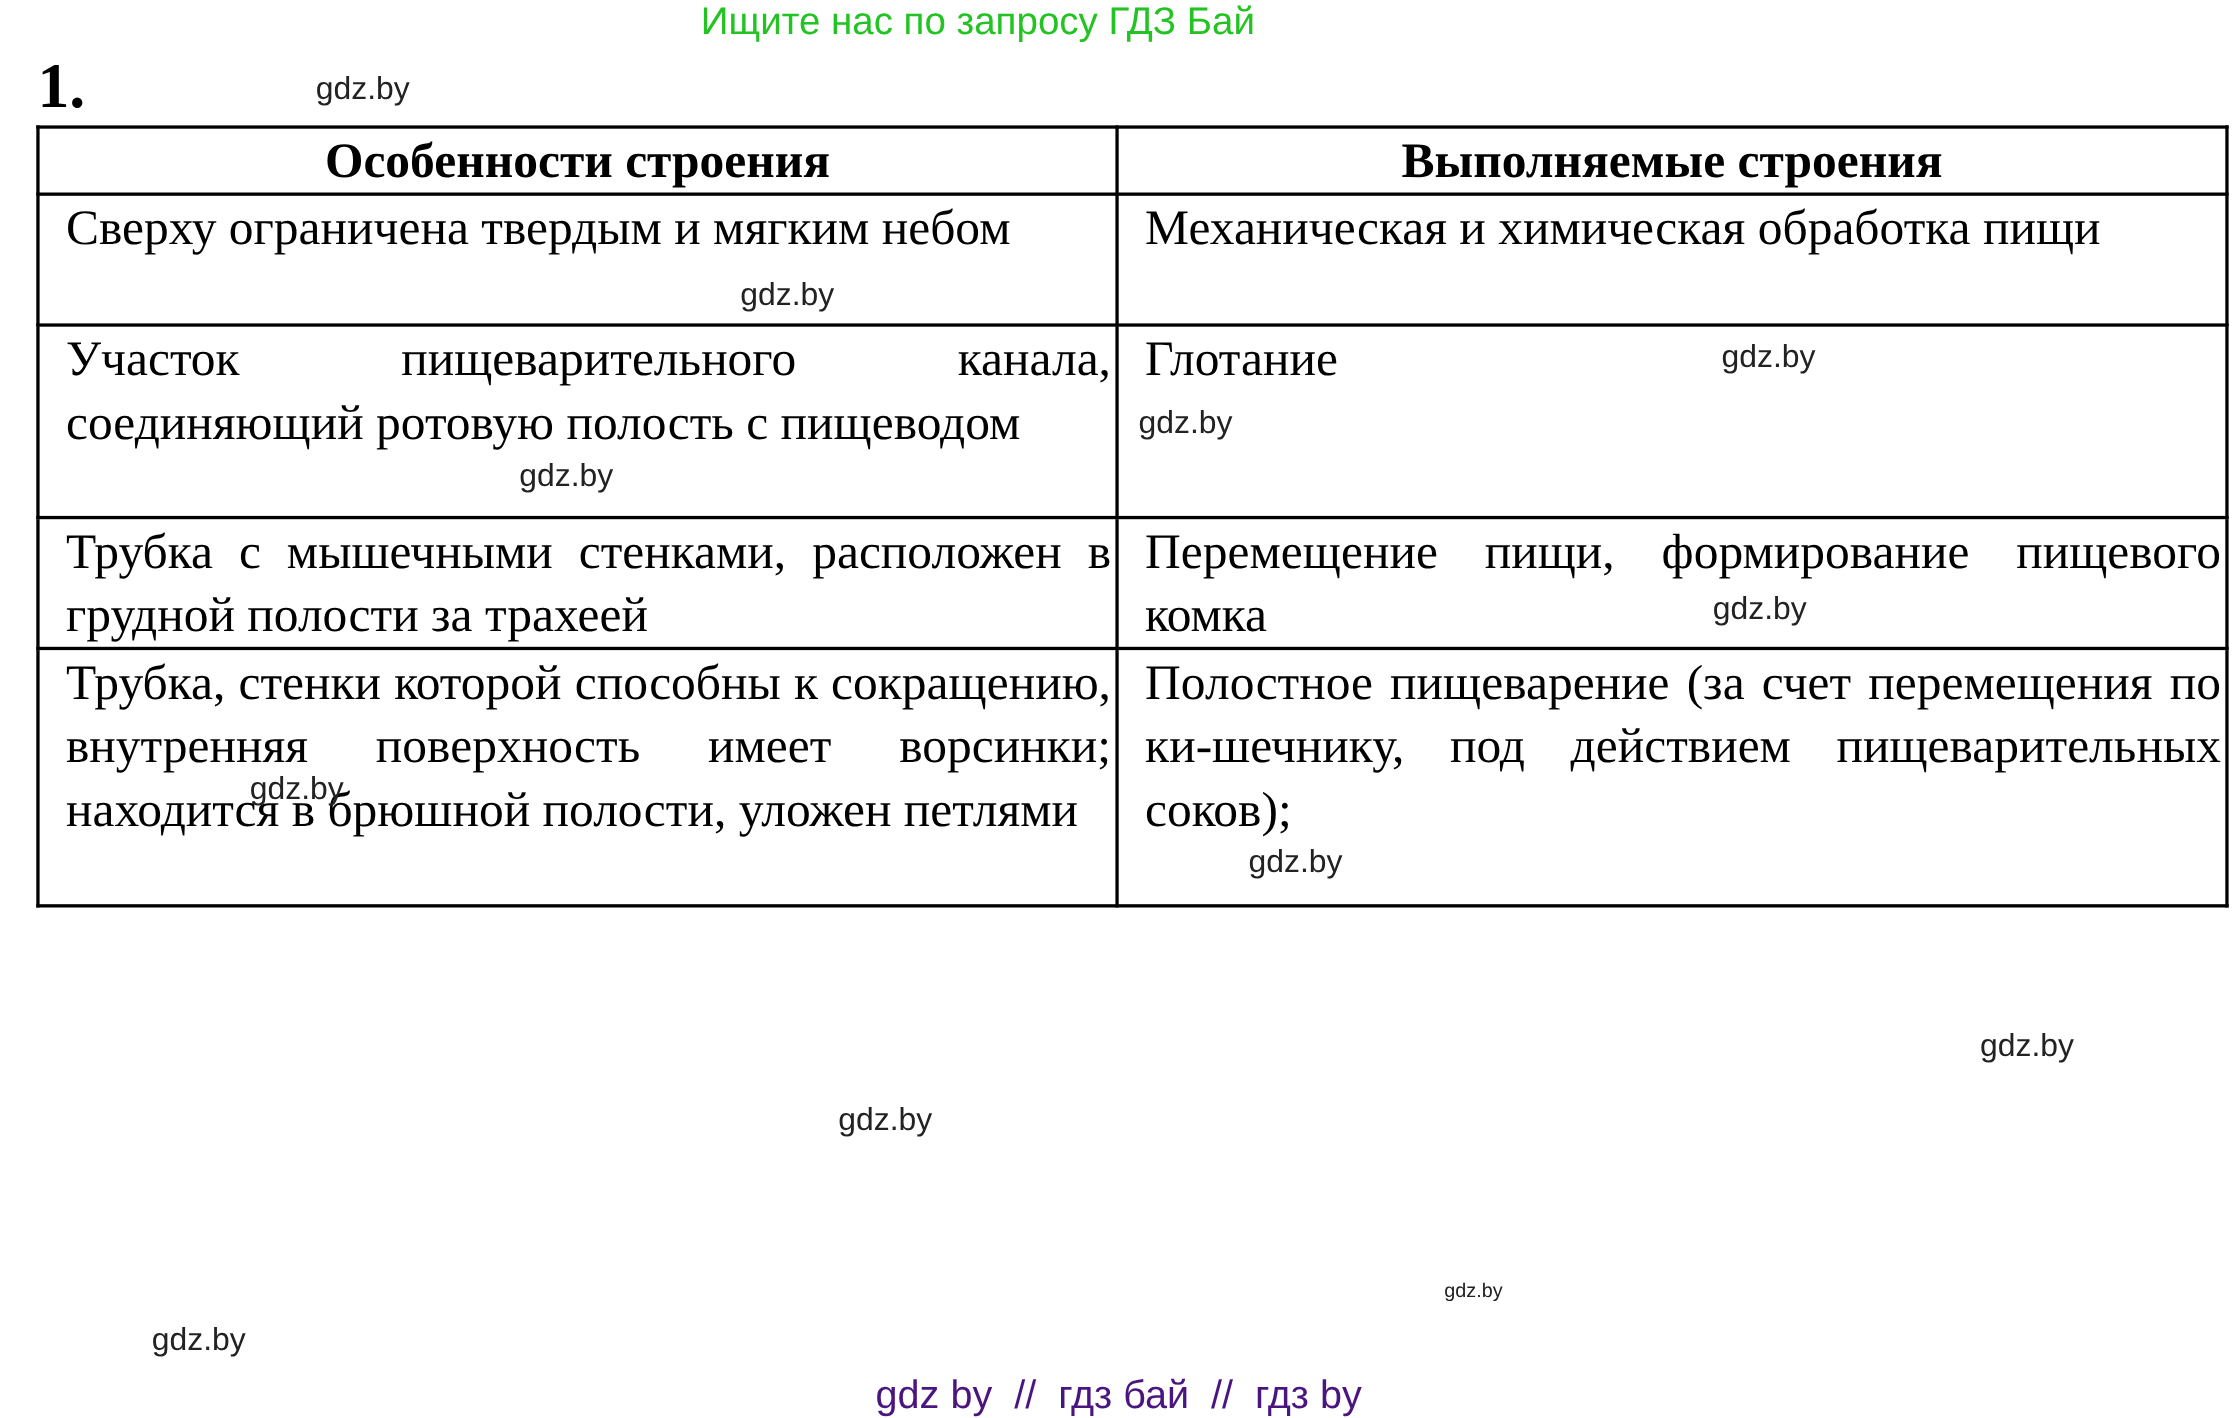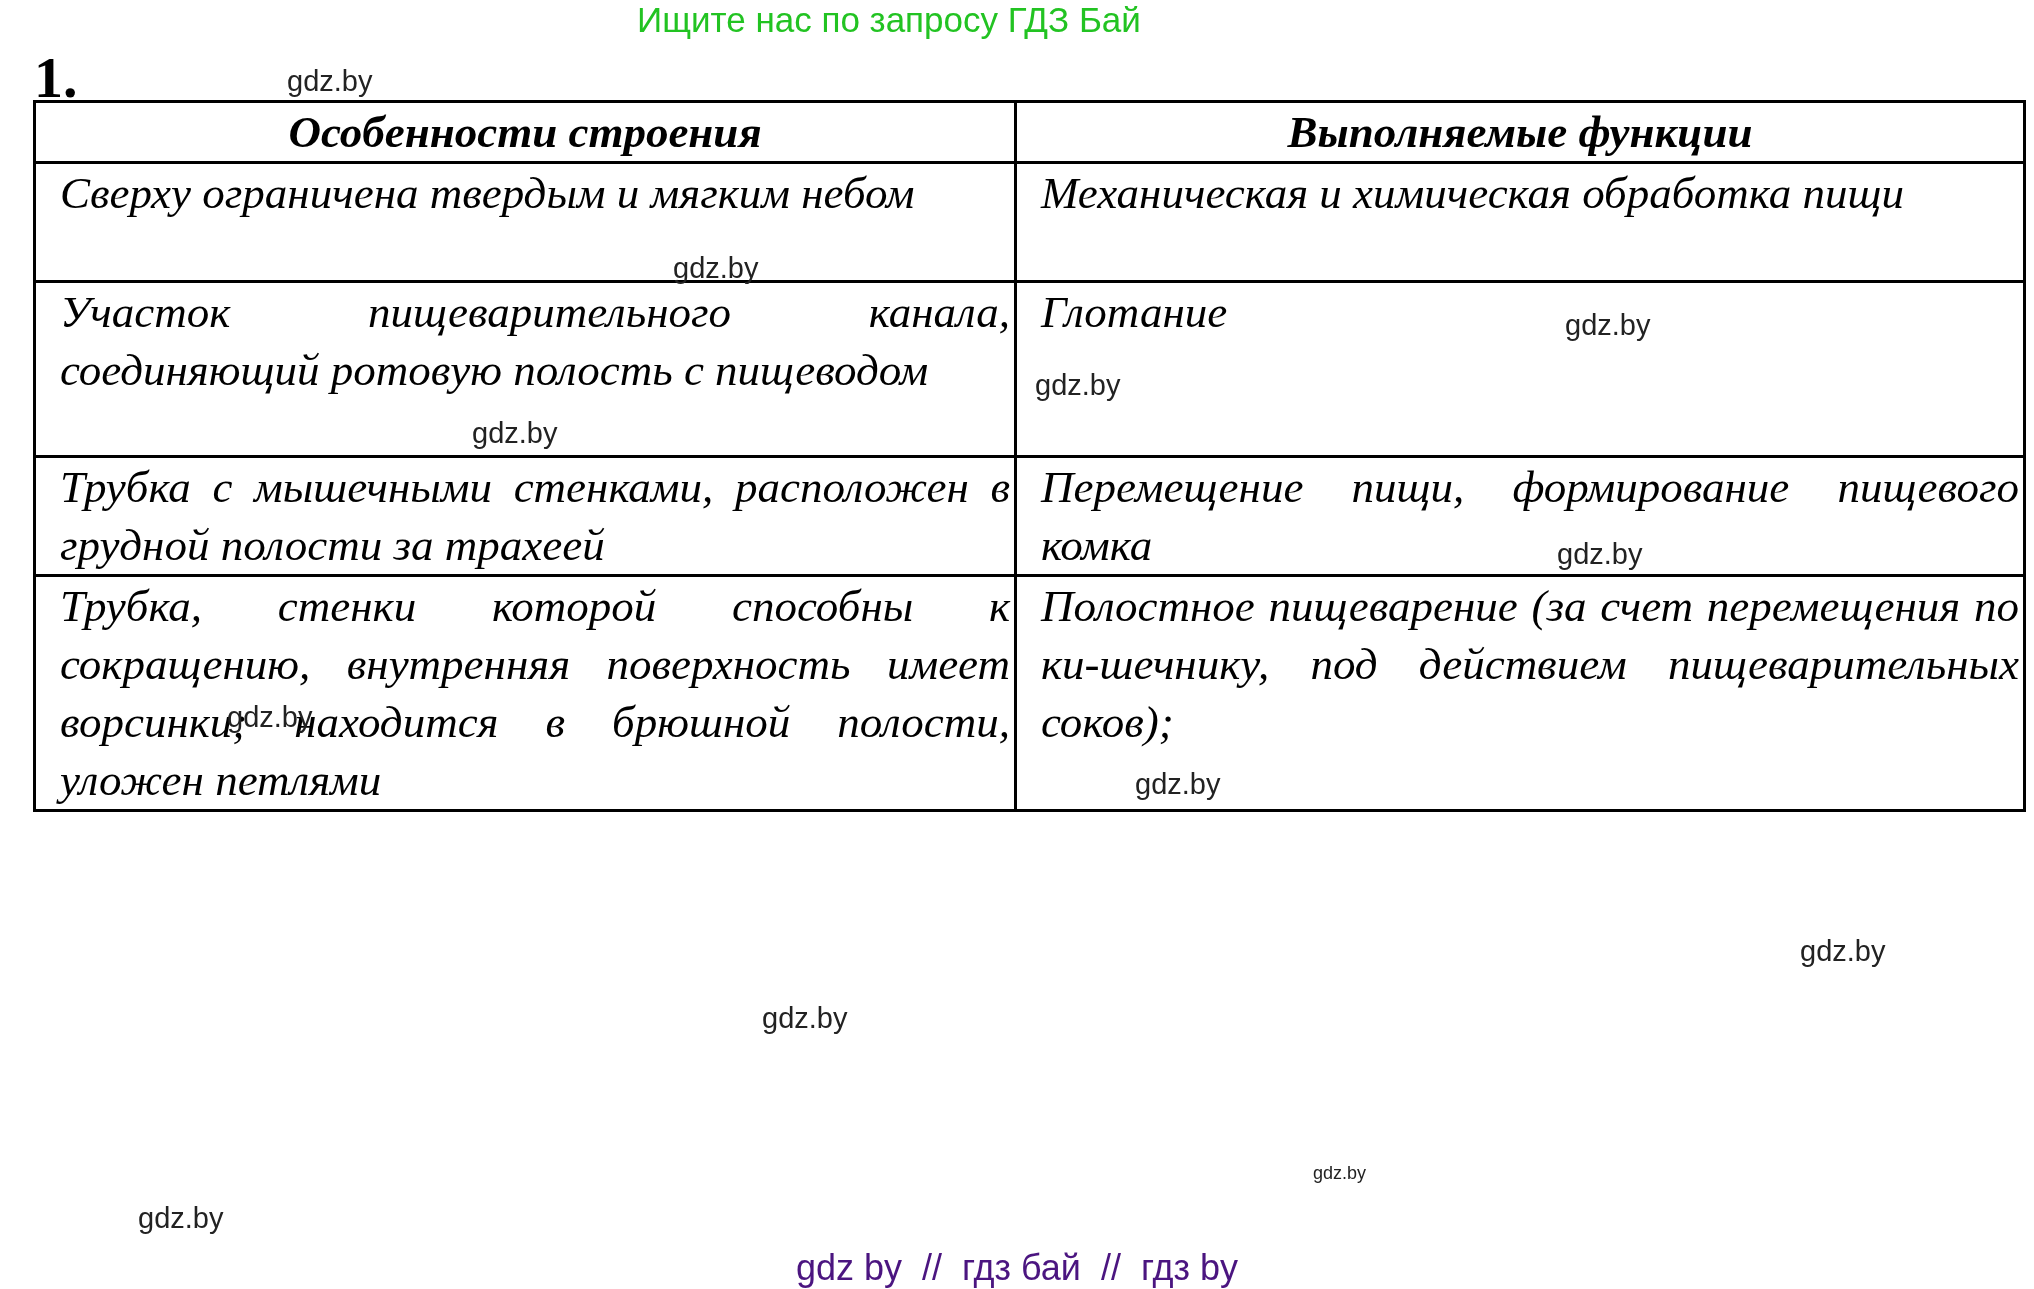--- a/index.html
+++ b/index.html
@@ -1,21 +1,21 @@
 <!DOCTYPE html>
 <html><head>
 <meta charset="utf-8">
 <style>
   html, body { margin:0; padding:0; background:#ffffff; }
   body { width:2034px; height:1289px; position:relative; overflow:hidden; font-family:"Liberation Serif", serif; color:#000; }
   .banner { position:absolute; top:0; left:0; width:1778px; text-align:center; font-family:"Liberation Sans", sans-serif; font-size:35px; line-height:40px; color:#22c322; }
   .num { position:absolute; left:34px; top:48px; font-size:58px; font-weight:bold; line-height:60px; }
   .wm { position:absolute; font-family:"Liberation Sans", sans-serif; font-size:29px; color:#222; line-height:30px; white-space:nowrap; }
   .wm.small { font-size:18px; line-height:18px; }
-  table.main { position:absolute; left:33px; top:100px; width:1990px; border-collapse:collapse; table-layout:fixed;font-style:italic; }
+  table.main { position:absolute; left:33px; top:114px; width:1990px; border-collapse:collapse; table-layout:fixed; }
   table.main td, table.main th { border:3px solid #000; vertical-align:top; padding:0 4px 0 24px; font-size:45px; line-height:58px; text-align:justify; text-align-last:left; }
   table.main th { font-weight:bold; text-align:center; text-align-last:center; height:55px; line-height:58px; padding:0; }
   col.c1 { width:981px; }
   col.c2 { width:1009px; }
   .r1 td { height:116px; }
   .r2 td { height:172px; }
   .r3 td { height:114px; }
   .r4 td { height:232px; }
   .r5 td { height:231px; }
   .r6 td { height:172px; }
@@ -28,21 +28,21 @@
 <div class="num">1.</div>
 
 <table class="main">
   <colgroup>
       <col class="c1">
       <col class="c2">
     </colgroup>
   <thead>
     <tr>
       <th>Особенности строения</th>
-      <th>Выполняемые функции</th>
+      <th>Выполняемые строения</th>
     </tr>
   </thead>
   <tbody>
     <tr class="r1">
       <td>Сверху ограничена твердым и мягким небом</td>
       <td>Механическая и химическая обработка пищи</td>
     </tr>
     <tr class="r2">
       <td>Участок пищеварительного канала, соединяющий ротовую полость с пищеводом</td>
       <td>Глотание</td>

